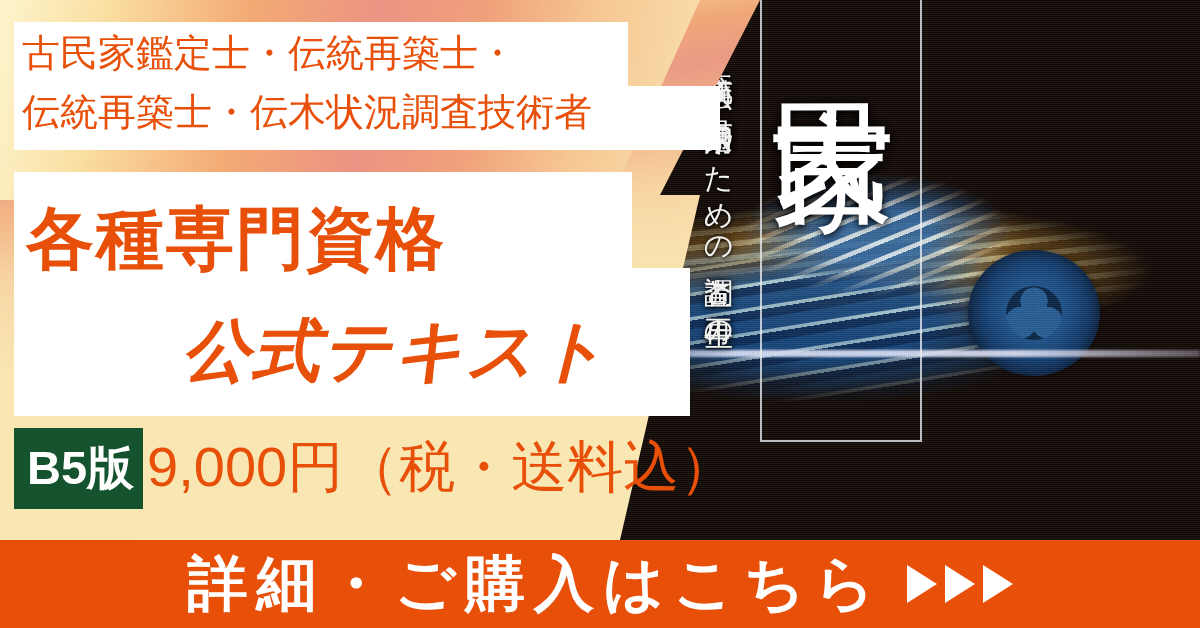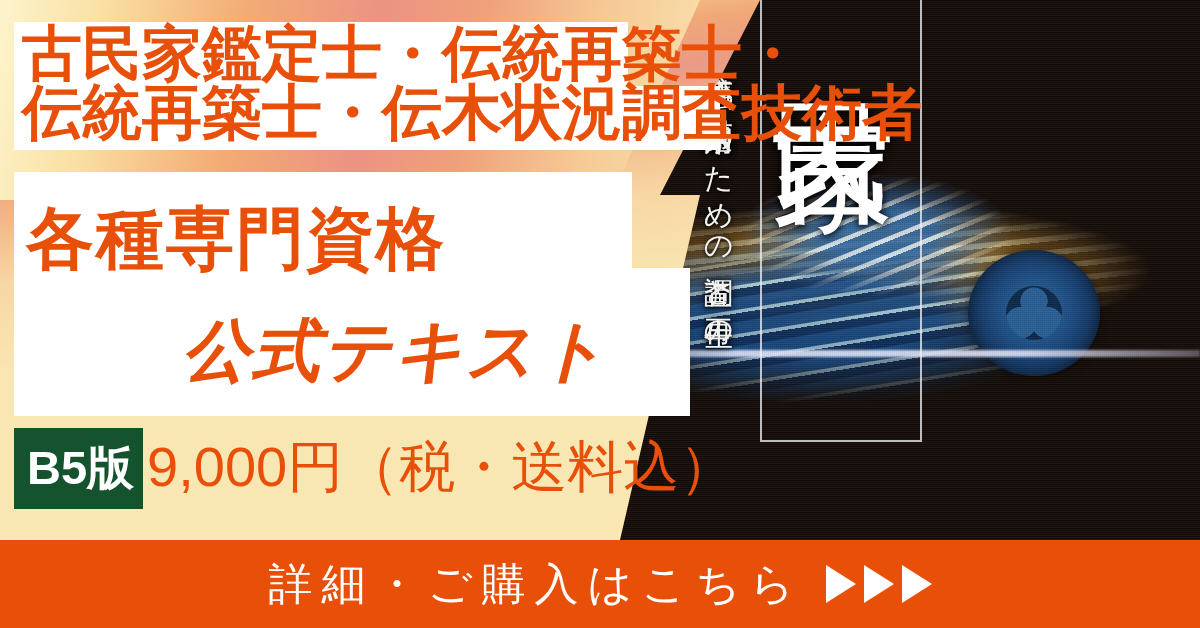--- a/index.html
+++ b/index.html
@@ -229,22 +229,22 @@
     height: 64px;
     background: #ffffff;
   }
   .head-lines {
     position: absolute;
     left: 18px;
     top: 24px;
     width: 720px;
     z-index: 4;
     color: #e8500a;
-    font-size: 60px;
-    font-weight: 700;
+    font-size: 38px;
+    font-weight: 400;
     line-height: 59px;
     letter-spacing: 0px;
     white-space: nowrap;
   }
   .head-lines div { padding-left: 4px; }
 
   
   .box-main {
     position: absolute;
     left: 14px;
@@ -313,22 +313,22 @@
     bottom: 0;
     width: 1200px;
     height: 88px;
     background: #e8500a;
     display: flex;
     align-items: center;
     justify-content: center;
   }
   .cta-text {
     color: #ffffff;
-    font-size: 44px;
-    font-weight: 400;
+    font-size: 60px;
+    font-weight: 700;
     letter-spacing: 9px;
     white-space: nowrap;
     line-height: 1;
   }
   .cta-arrows {
     display: inline-flex;
     gap: 8px;
     margin-left: 22px;
     align-items: center;
   }

